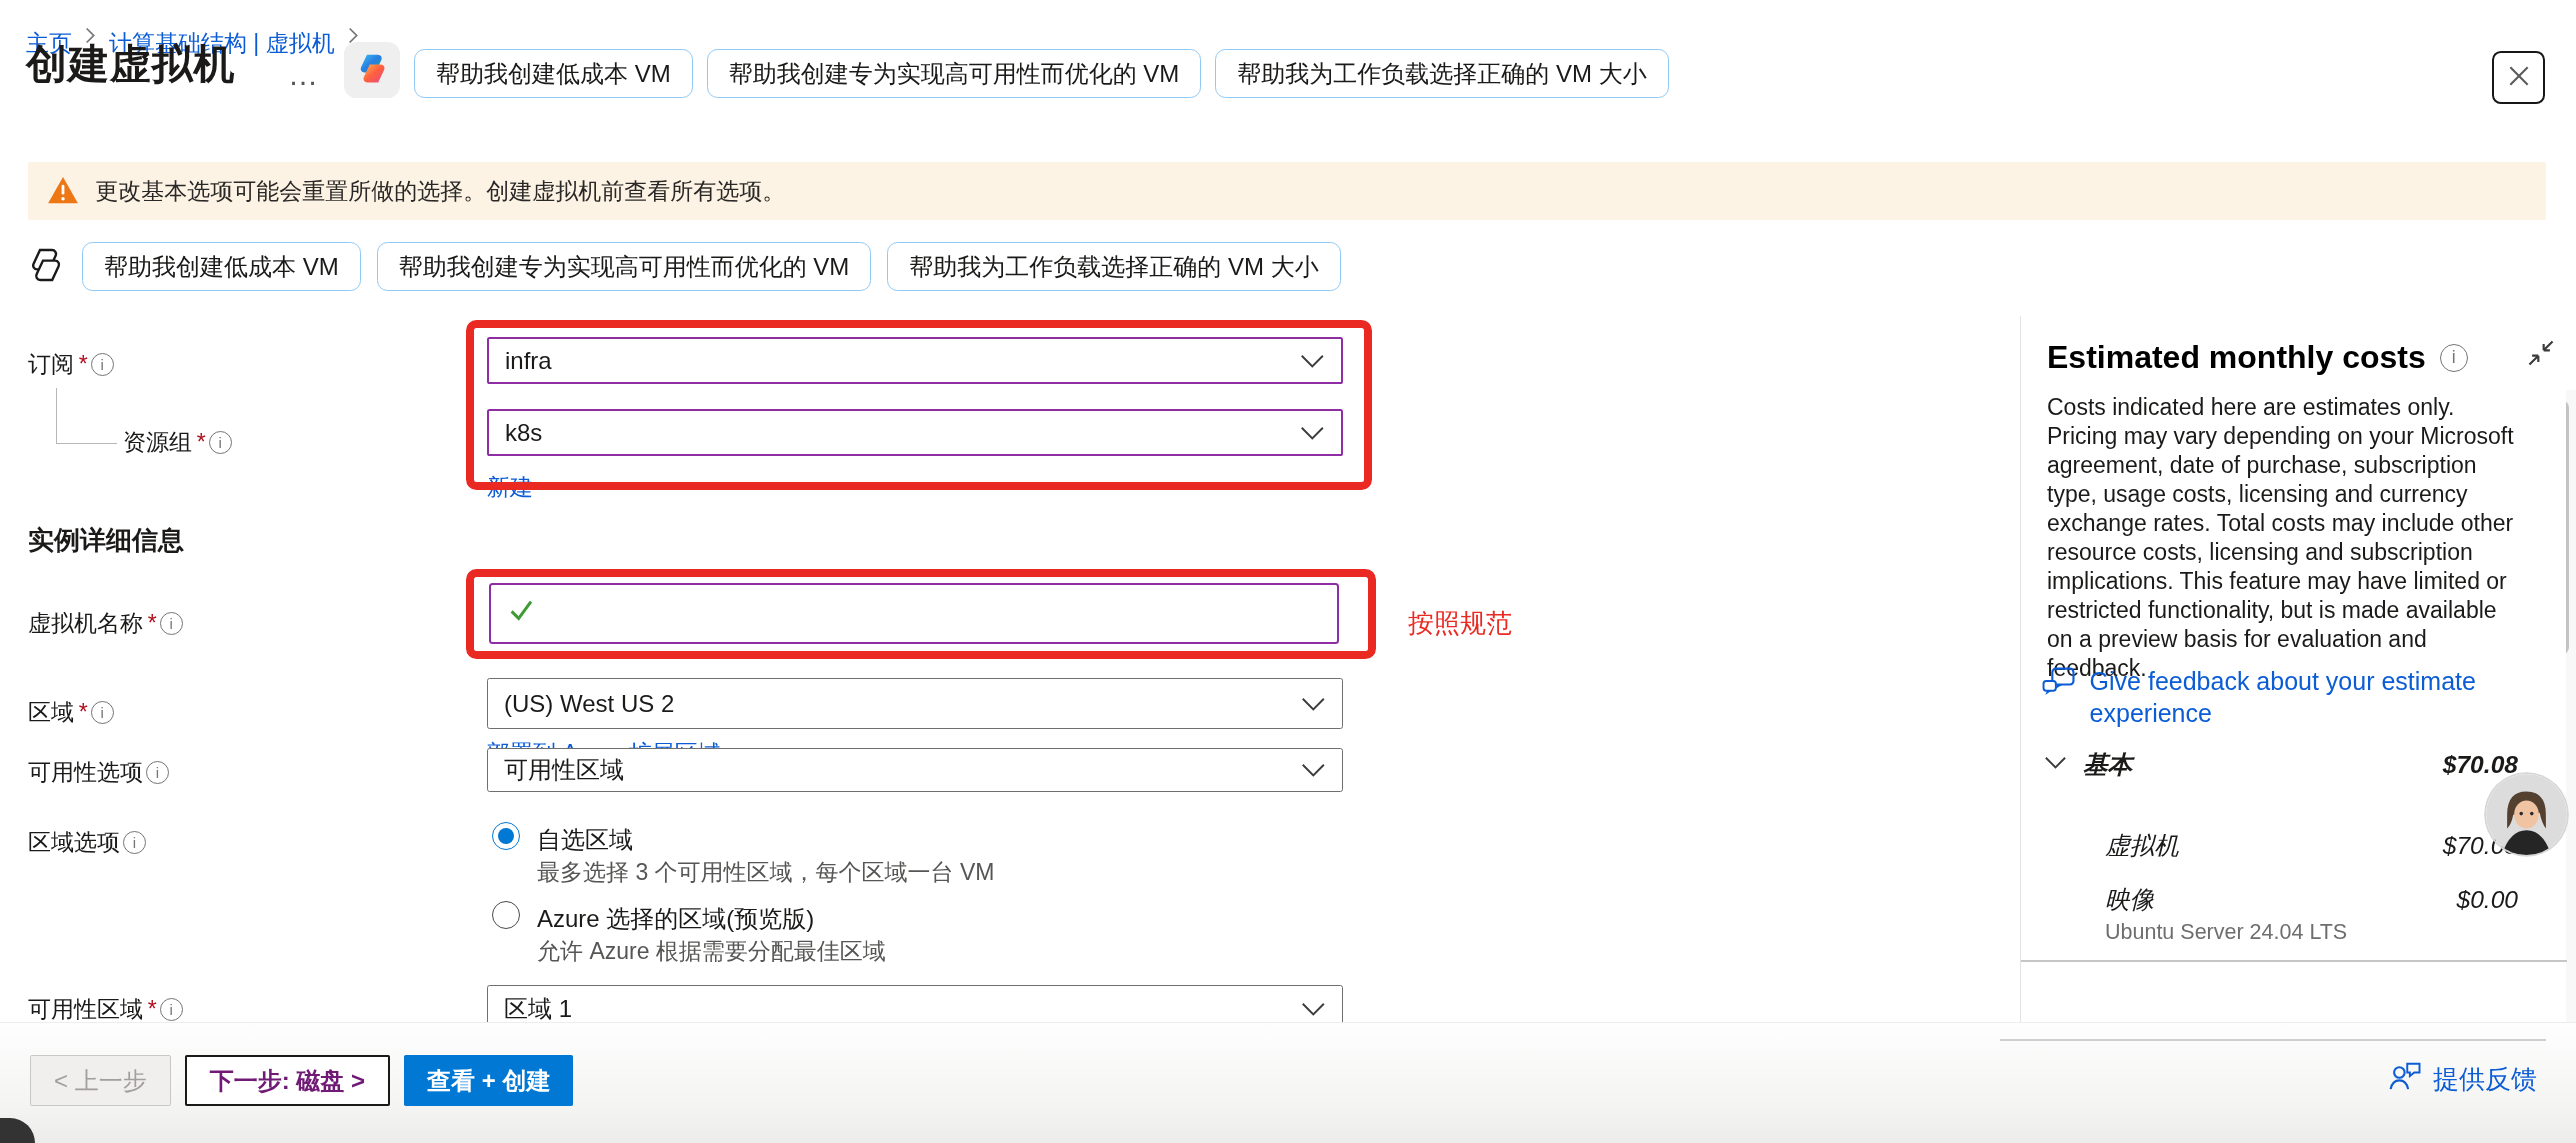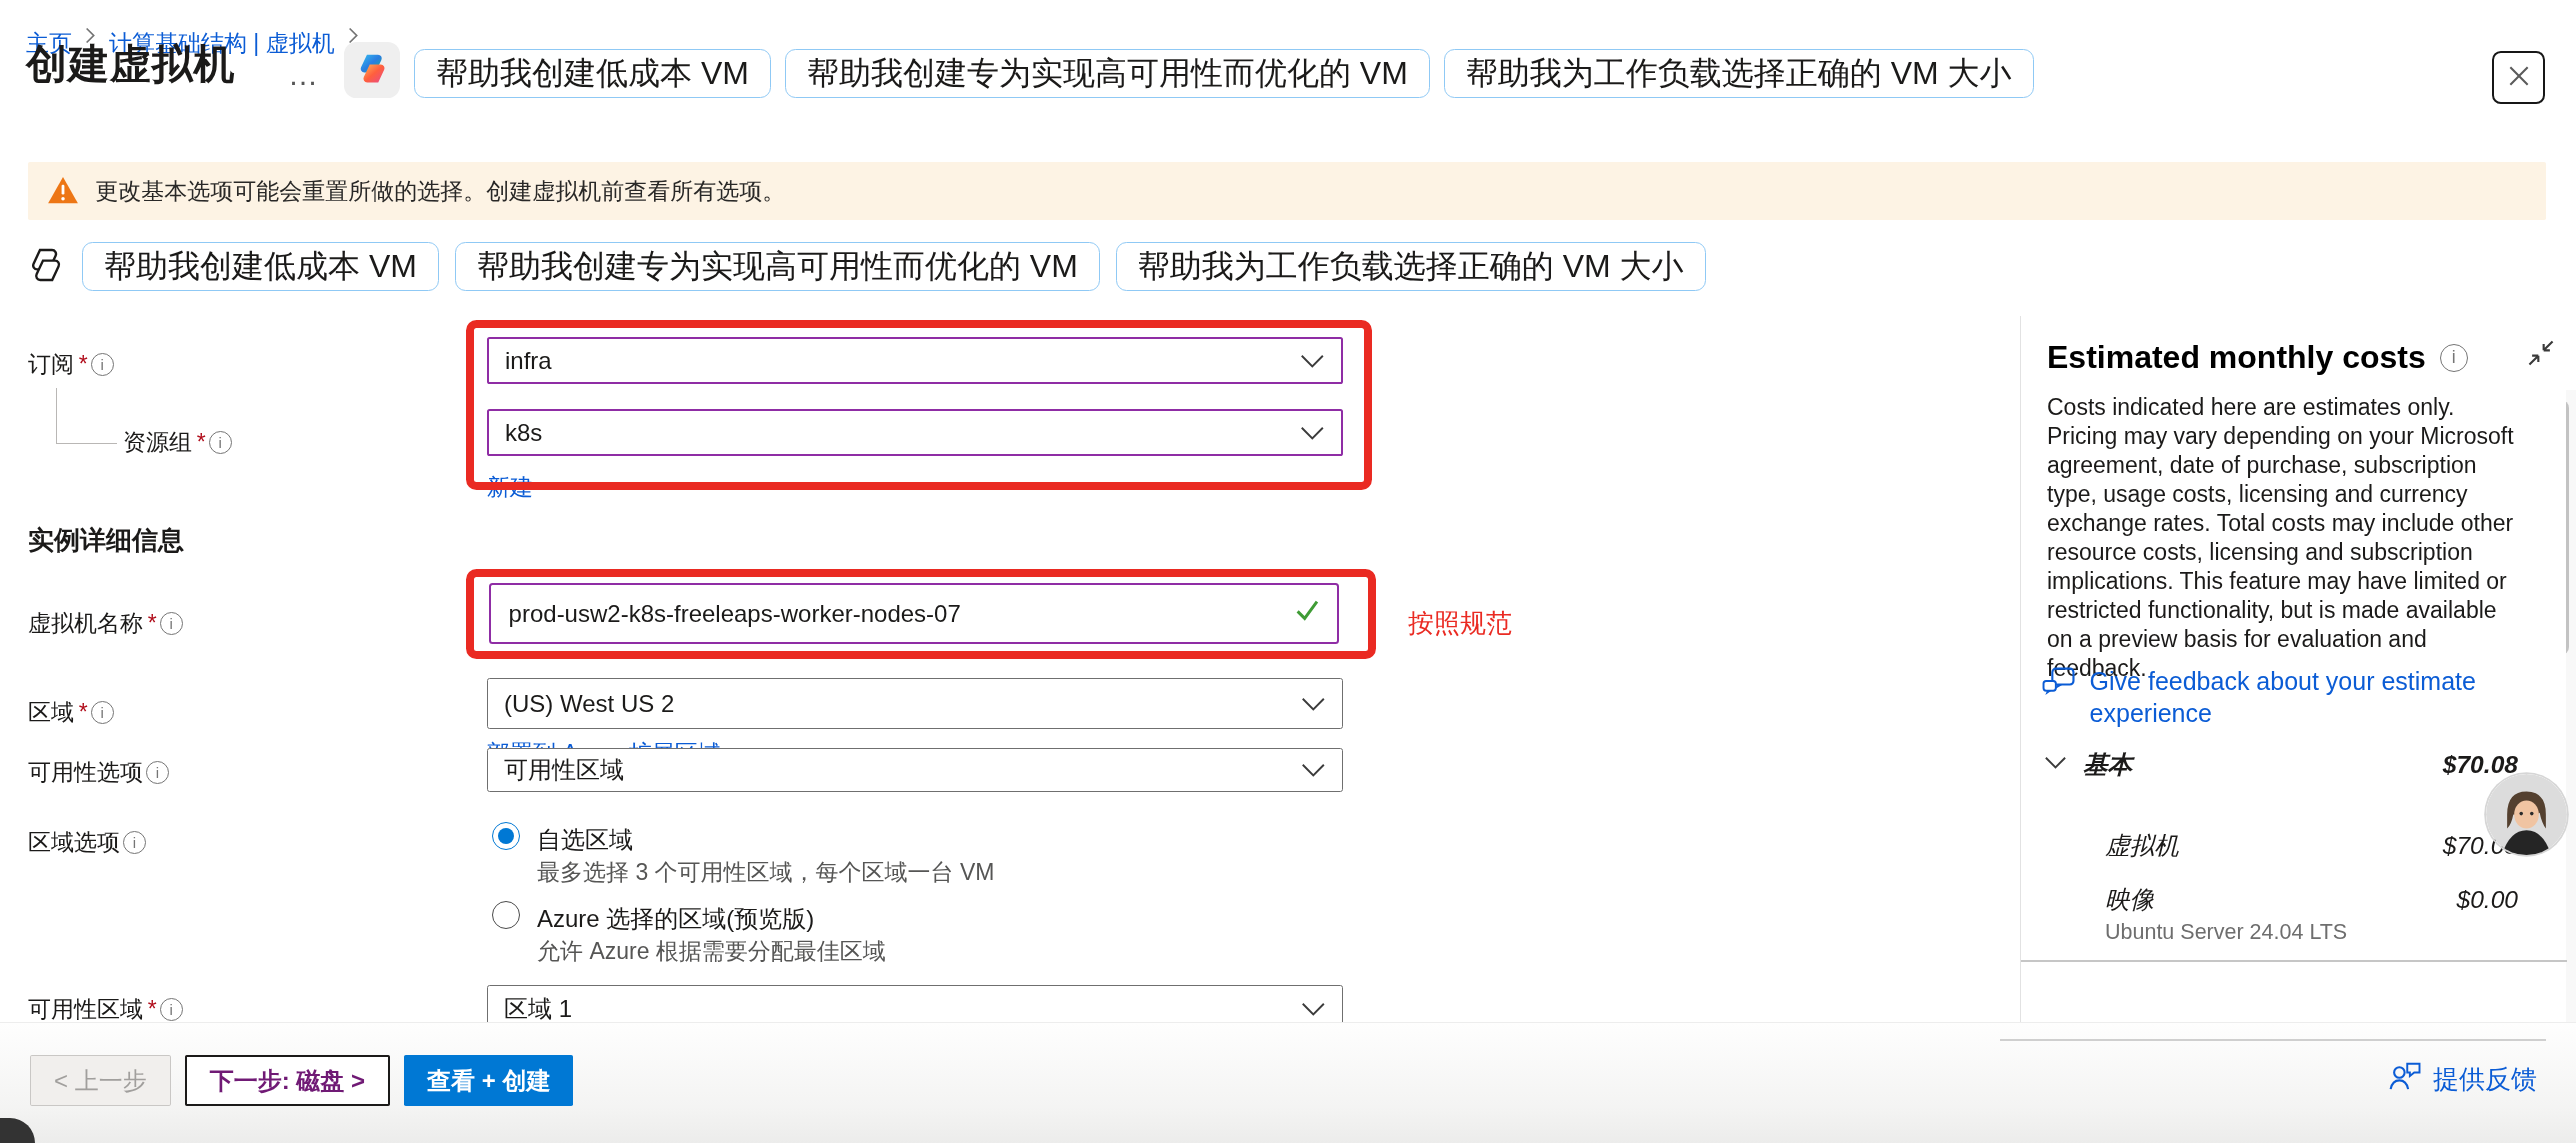--- a/index.html
+++ b/index.html
@@ -17,21 +17,21 @@
   .bc-chev { display: inline-flex; margin-top: 2.6px; }
 
   
   .page-title { left: 26px; top: 37px; font-size: 41px; font-weight: 700; letter-spacing: 0.9px; }
   .more-dots { left: 288px; top: 58px; font-size: 30px; color: #565656; letter-spacing: 3.5px; cursor: pointer; }
   .copilot-tile { left: 344px; top: 42px; width: 56px; height: 56px; background: #efefef; border-radius: 12.3px;
     display: flex; align-items: center; justify-content: center; cursor: pointer; }
   .chip-row { display: flex; align-items: center; gap: 14px; }
   .chips-top { left: 414px; top: 49px; }
   .chip { height: 49px; padding: 16px 21px; background: #fff; border: 1.8px solid #8fc9f5; border-radius: 10.5px;
-    font-size: 32px; display: flex; align-items: center; white-space: nowrap; cursor: pointer; color: #1b1a19; }
+    font-size: 24px; display: flex; align-items: center; white-space: nowrap; cursor: pointer; color: #1b1a19; }
   .close-btn { left: 2492px; top: 51px; width: 53px; height: 53px; border: 2.6px solid #171717; border-radius: 8.8px;
     background: #fff; display: flex; align-items: center; justify-content: center; cursor: pointer; }
 
   
   .banner { left: 28px; top: 162px; width: 2518px; height: 58px; background: #fdf3e4; border-radius: 1.8px;
     display: flex; align-items: center; padding-left: 19.3px; gap: 16px; }
   .banner-text { font-size: 23px; color: #292827; }
 
   
   .chips-second { left: 26px; top: 242px; display: flex; align-items: center; gap: 16px; }
@@ -209,21 +209,20 @@
 <div class="abs annot" style="left:466px; top:320px; width:906px; height:170px;"></div>
 
 <h2 class="abs section-h" style="left:28px; top:523px;">实例详细信息</h2>
 
 <div class="abs field-label" style="left:28px; top:608px;">
   <span>虚拟机名称</span>
     <span class="req">*</span>
   <span class="info-icon">i</span>
 </div>
 <div class="abs textfield" style="top:583px;">
-  <span>prod-usw2-k8s-freeleaps-worker-nodes-07</span>
   <span>
     <svg width="24.6" height="23" viewBox="0 0 28 26">
         <polyline points="3,14 11,22 25,3" fill="none" stroke="#3f9c35" stroke-width="3.4"></polyline>
       </svg>
   </span>
 </div>
 <div class="abs annot" style="left:466px; top:569px; width:910px; height:90px;"></div>
 <span class="abs annot-text" style="left:1408px; top:606px;">按照规范</span>
 
 <div class="abs field-label" style="left:28px; top:697px;">

